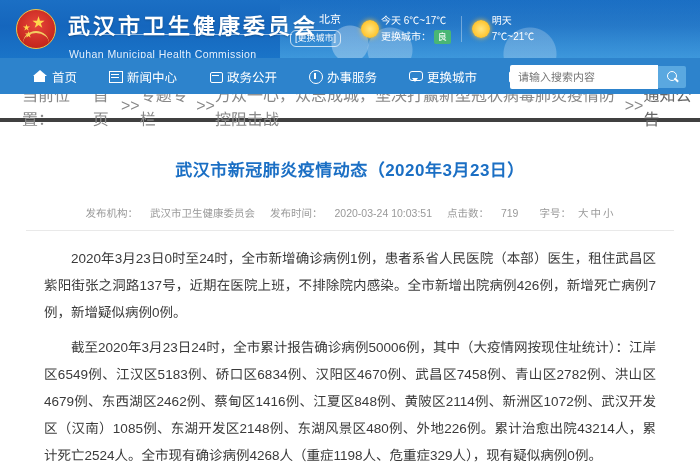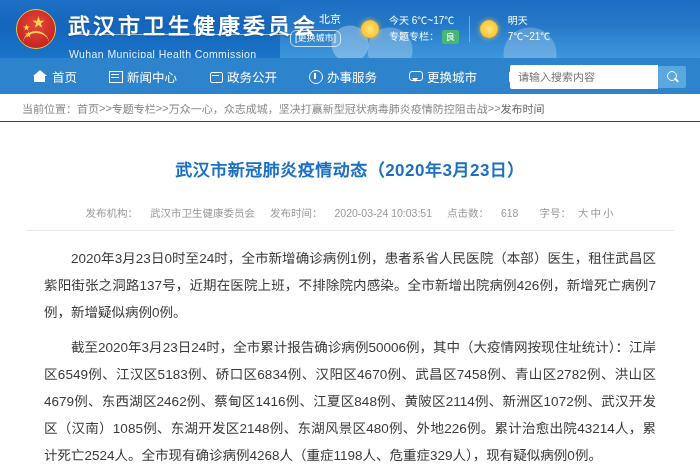--- a/index.html
+++ b/index.html
@@ -59,21 +59,21 @@
     position:absolute; right:0; top:0; height:58px; width:420px;
     display:flex; align-items:center; color:#fff; font-size:10px;
   }
   .wx-col { padding:0 10px; line-height:1.5; }
   .wx-city { text-align:right; }
   .wx-city .name { font-size:11px; }
   .wx-city .change {
     display:inline-block; margin-top:2px; padding:1px 4px; font-size:9px;
     border:1px solid rgba(255,255,255,.7); border-radius:6px;
   }
-  .wx-main { display:flex; align-items:center; gap:10px; }
+  .wx-main { display:flex; align-items:center; gap:2px; }
   .sun {
     width:18px; height:18px; border-radius:50%;
     background:radial-gradient(circle,#ffe680 0%, #ffc32b 70%, #ff9d00 100%);
     box-shadow:0 0 5px rgba(255,200,60,.9);
   }
   .wx-lines { line-height:1.6; font-size:10px; }
   .aq-badge{
     display:inline-block; padding:0 4px; border-radius:2px;
     background:#49b675; color:#fff; font-size:9px;
   }
@@ -156,23 +156,23 @@
     content:""; position:absolute; left:9px; top:5px; width:8px; height:8px;
     border:1.5px solid #fff; border-radius:50%;
   }
   .search-btn:before{
     content:""; position:absolute; left:16px; top:13px; width:5px; height:1.5px;
     background:#fff; transform:rotate(45deg);
   }
 
   
   .crumb-bar {
-    height:28px; border-bottom:1px solid #404040;
+    height:28px; border-bottom:4px solid #404040;
     display:flex; align-items:center; padding-left:22px;
-    color:#888; font-size:11px;
+    color:#888; font-size:16px;
   }
   .crumb-bar a { color:#888; text-decoration:none; }
   .crumb-label { color:#666; }
 
   
   .article { padding:0 26px; }
   .art-title {
     text-align:center; color:#1b6fc4; font-size:17px; font-weight:bold;
     margin:34px 0 0; letter-spacing:.5px;
   }
@@ -209,21 +209,21 @@
       <div class="change">[更换城市]</div>
     </div>
     <div class="wx-col wx-main">
       <div class="sun"></div>
       <div class="wx-lines">
         <div>
           <span>今天</span>
           <span>6℃~17℃</span>
         </div>
         <div>
-          <span>专题专栏：</span>
+          <span>更换城市：</span>
           <span class="aq-badge">良</span>
         </div>
       </div>
     </div>
     <div class="wx-sep"></div>
     <div class="wx-col wx-main">
       <div class="sun"></div>
       <div class="wx-lines">
         <div>明天</div>
         <div>7℃~21℃</div>
@@ -265,30 +265,30 @@
 </div>
 
 <div class="crumb-bar">
   <span>当前位置：</span>
   <a href="#">首页</a>
   <span>&gt;&gt;</span>
   <a href="#">专题专栏</a>
   <span>&gt;&gt;</span>
   <a href="#">万众一心，众志成城，坚决打赢新型冠状病毒肺炎疫情防控阻击战</a>
   <span>&gt;&gt;</span>
-  <span class="crumb-label">发布时间</span>
+  <span class="crumb-label">通知公告</span>
 </div>
 
 <div class="article">
   <h1 class="art-title">武汉市新冠肺炎疫情动态（2020年3月23日）</h1>
 
   <div class="art-meta">
     <span>发布机构：</span><span>武汉市卫生健康委员会</span>
     <span>发布时间：</span><span>2020-03-24 10:03:51</span>
-    <span>点击数：</span><span>618</span>
+    <span>点击数：</span><span>719</span>
     <span class="fs"><span>字号：</span><a href="#">大</a><a href="#">中</a><a href="#">小</a></span>
   </div>
 
   <div class="art-divider"></div>
 
   <div class="art-body">
     <p>2020年3月23日0时至24时，全市新增确诊病例1例，患者系省人民医院（本部）医生，租住武昌区紫阳街张之洞路137号，近期在医院上班，不排除院内感染。全市新增出院病例426例，新增死亡病例7例，新增疑似病例0例。</p>
     <p>截至2020年3月23日24时，全市累计报告确诊病例50006例，其中（大疫情网按现住址统计）：江岸区6549例、江汉区5183例、硚口区6834例、汉阳区4670例、武昌区7458例、青山区2782例、洪山区4679例、东西湖区2462例、蔡甸区1416例、江夏区848例、黄陂区2114例、新洲区1072例、武汉开发区（汉南）1085例、东湖开发区2148例、东湖风景区480例、外地226例。累计治愈出院43214人，累计死亡2524人。全市现有确诊病例4268人（重症1198人、危重症329人），现有疑似病例0例。</p>
     <p>3月23日0-24时，全市发热门诊接诊345人次，较前日减少11人，其中首诊210人。3月23日当日，全市核酸检测10441人。</p>
   </div>

